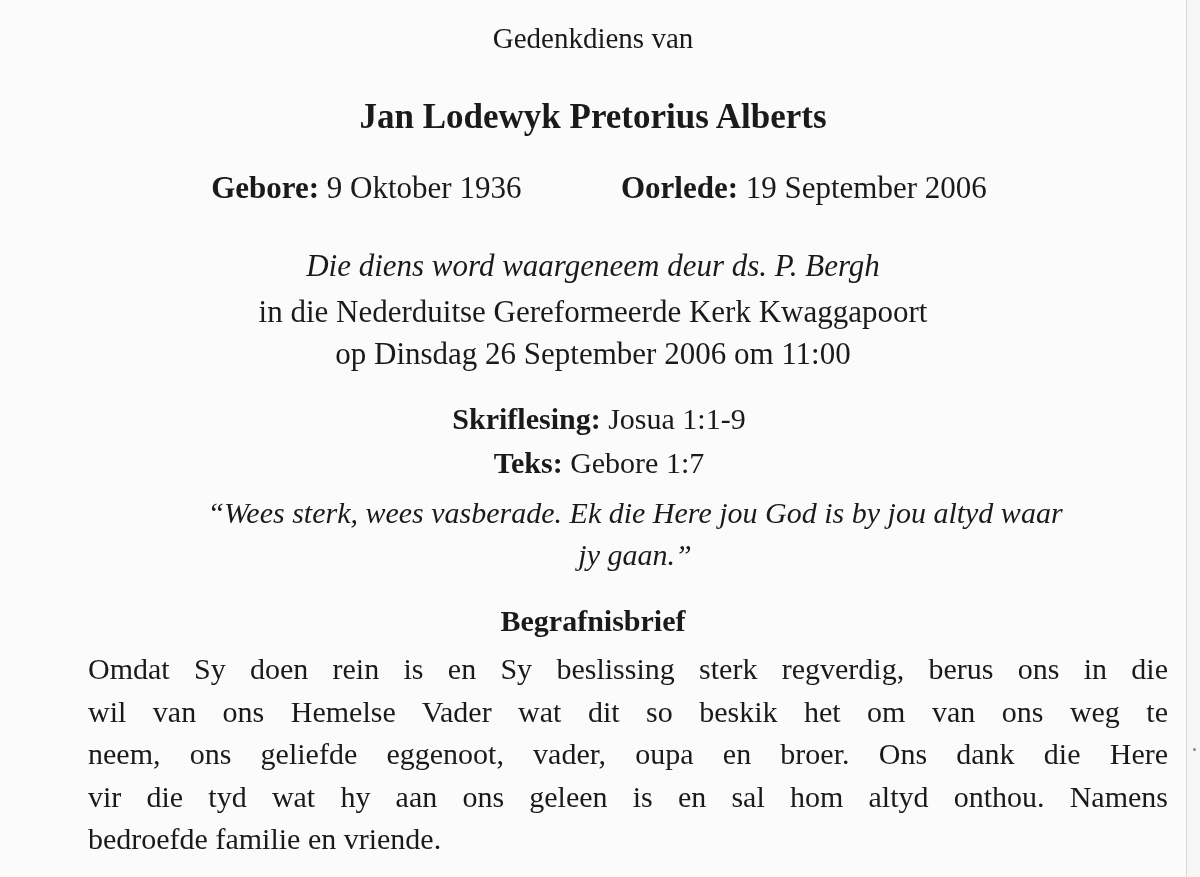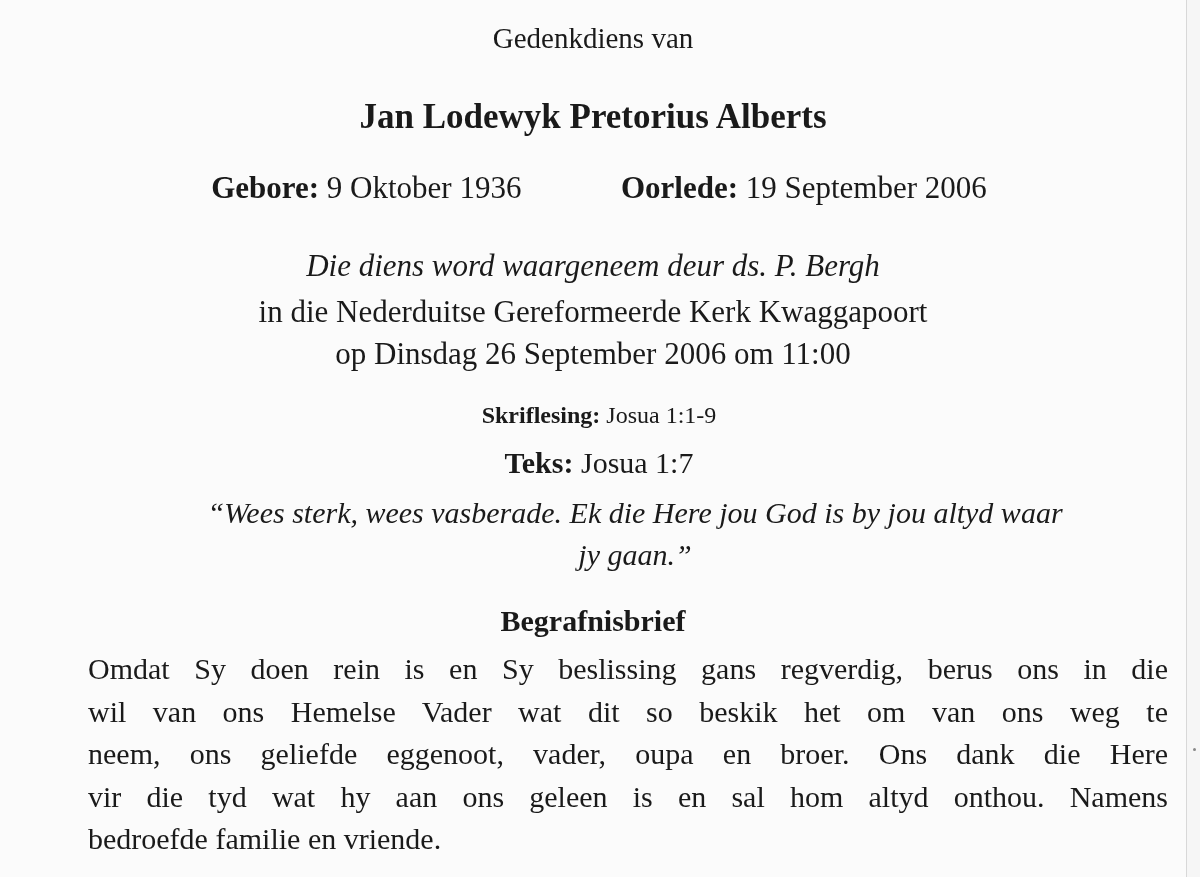--- a/index.html
+++ b/index.html
@@ -21,21 +21,21 @@
   }
   .line { position: absolute; left: 0; width: 1186px; text-align: center; white-space: nowrap; }
   .l-heading { top: 22px; font-size: 29px; text-align: center; }
   .l-name { top: 97px; font-size: 35px; font-weight: bold; }
   .l-dates { top: 170px; font-size: 31px; }
   .l-dates .gap { display: inline-block; width: 72px; }
   .l-service { font-size: 31px; }
   .l-s1 { top: 248px; font-style: italic; }
   .l-s2 { top: 294px; }
   .l-s3 { top: 336px; }
-  .l-reading { top: 402px; font-size: 24px; }
+  .l-reading { top: 402px; font-size: 30px; }
   .l-text { top: 446px; font-size: 30px; }
   .quote { position: absolute; left: 100px; width: 1070px; text-align: center; font-style: italic; font-size: 30px; line-height: 42px; top: 492px; }
   .l-brief { top: 604px; font-size: 30px; font-weight: bold; }
   .letter {
     position: absolute; left: 88px; width: 1080px; top: 648px;
     font-size: 30px; line-height: 42.5px; text-align: justify;
   }
   .letter span.ln { display: block; text-align-last: justify; white-space: nowrap; }
   .letter span.ln.last { text-align-last: left; }
   .dot { position: absolute; left: 1193px; top: 748px; width: 3px; height: 3px; background: #888; border-radius: 50%; }
@@ -63,30 +63,30 @@
   <div class="line l-service l-s1">Die diens word waargeneem deur ds. P. Bergh</div>
   <div class="line l-service l-s2">in die Nederduitse Gereformeerde Kerk Kwaggapoort</div>
   <div class="line l-service l-s3">op Dinsdag 26 September 2006 om 11:00</div>
 
   <div class="line l-reading">
     <b>Skriflesing:</b>
     <span>Josua 1:1-9</span>
   </div>
   <div class="line l-text">
     <b>Teks:</b>
-    <span>Josua 1:7</span>
+    <span>Gebore 1:7</span>
   </div>
 
   <div class="quote">
     <div>“Wees sterk, wees vasberade. Ek die Here jou God is by jou altyd waar</div>
     <div>jy gaan.”</div>
   </div>
 
   <div class="line l-brief">Begrafnisbrief</div>
 
   <div class="letter">
-    <span class="ln">Omdat Sy doen rein is en Sy beslissing gans regverdig, berus ons in die</span>
+    <span class="ln">Omdat Sy doen rein is en Sy beslissing sterk regverdig, berus ons in die</span>
     <span class="ln">wil van ons Hemelse Vader wat dit so beskik het om van ons weg te</span>
     <span class="ln">neem, ons geliefde eggenoot, vader, oupa en broer.  Ons dank die Here</span>
     <span class="ln">vir die tyd wat hy aan ons geleen is en sal hom altyd onthou.  Namens</span>
     <span class="ln last">bedroefde familie en vriende.</span>
   </div>
 </div>
 
 </body></html>

